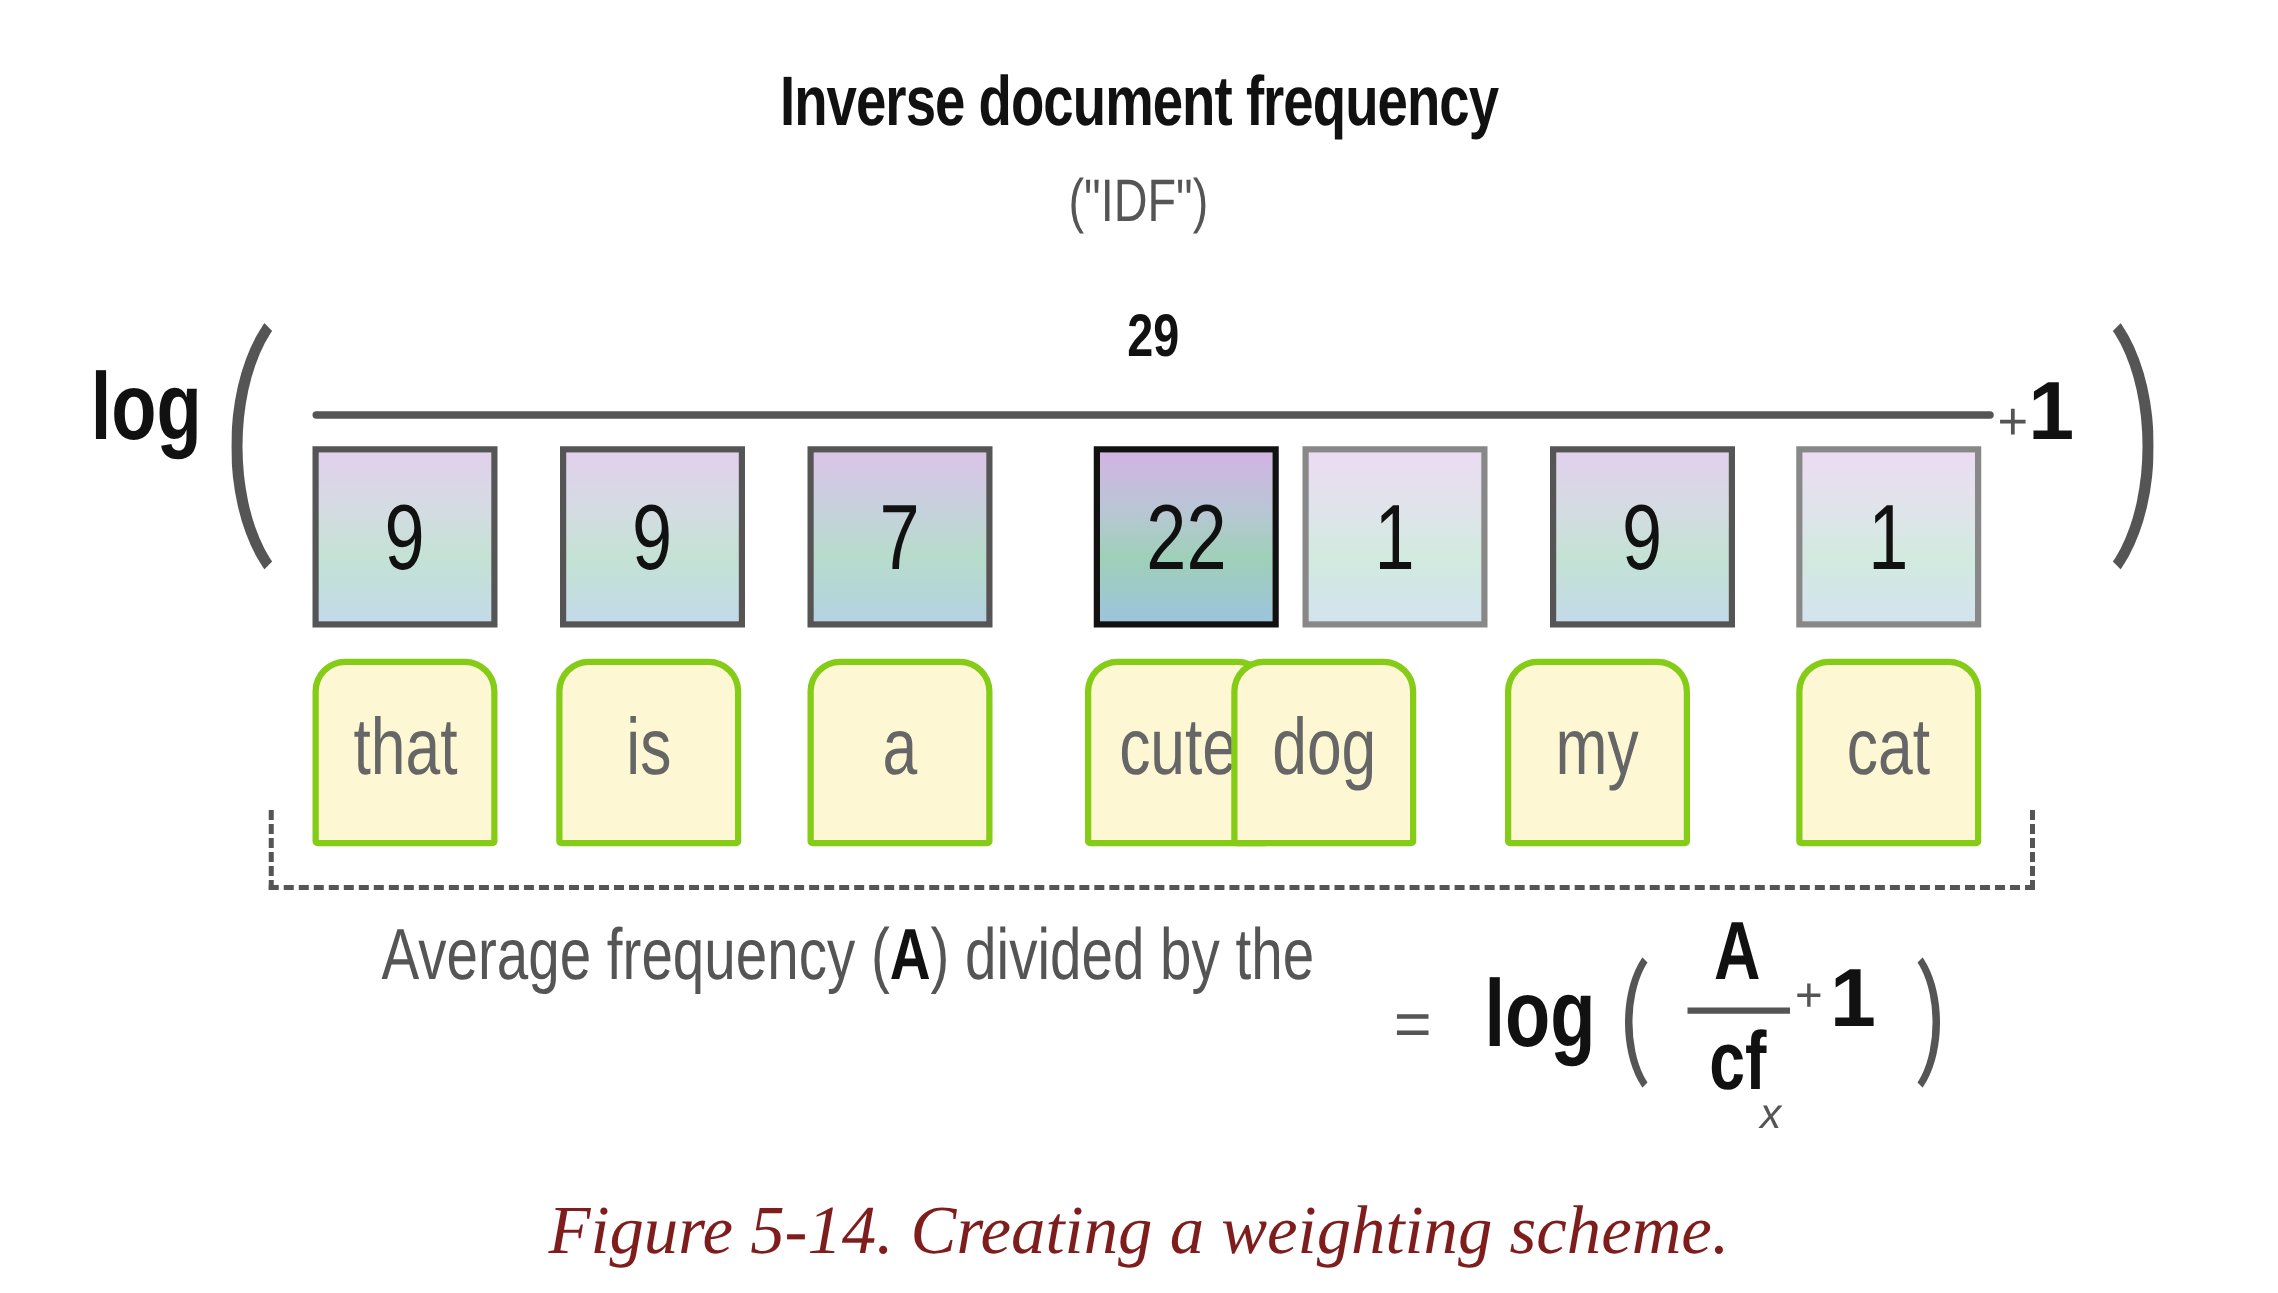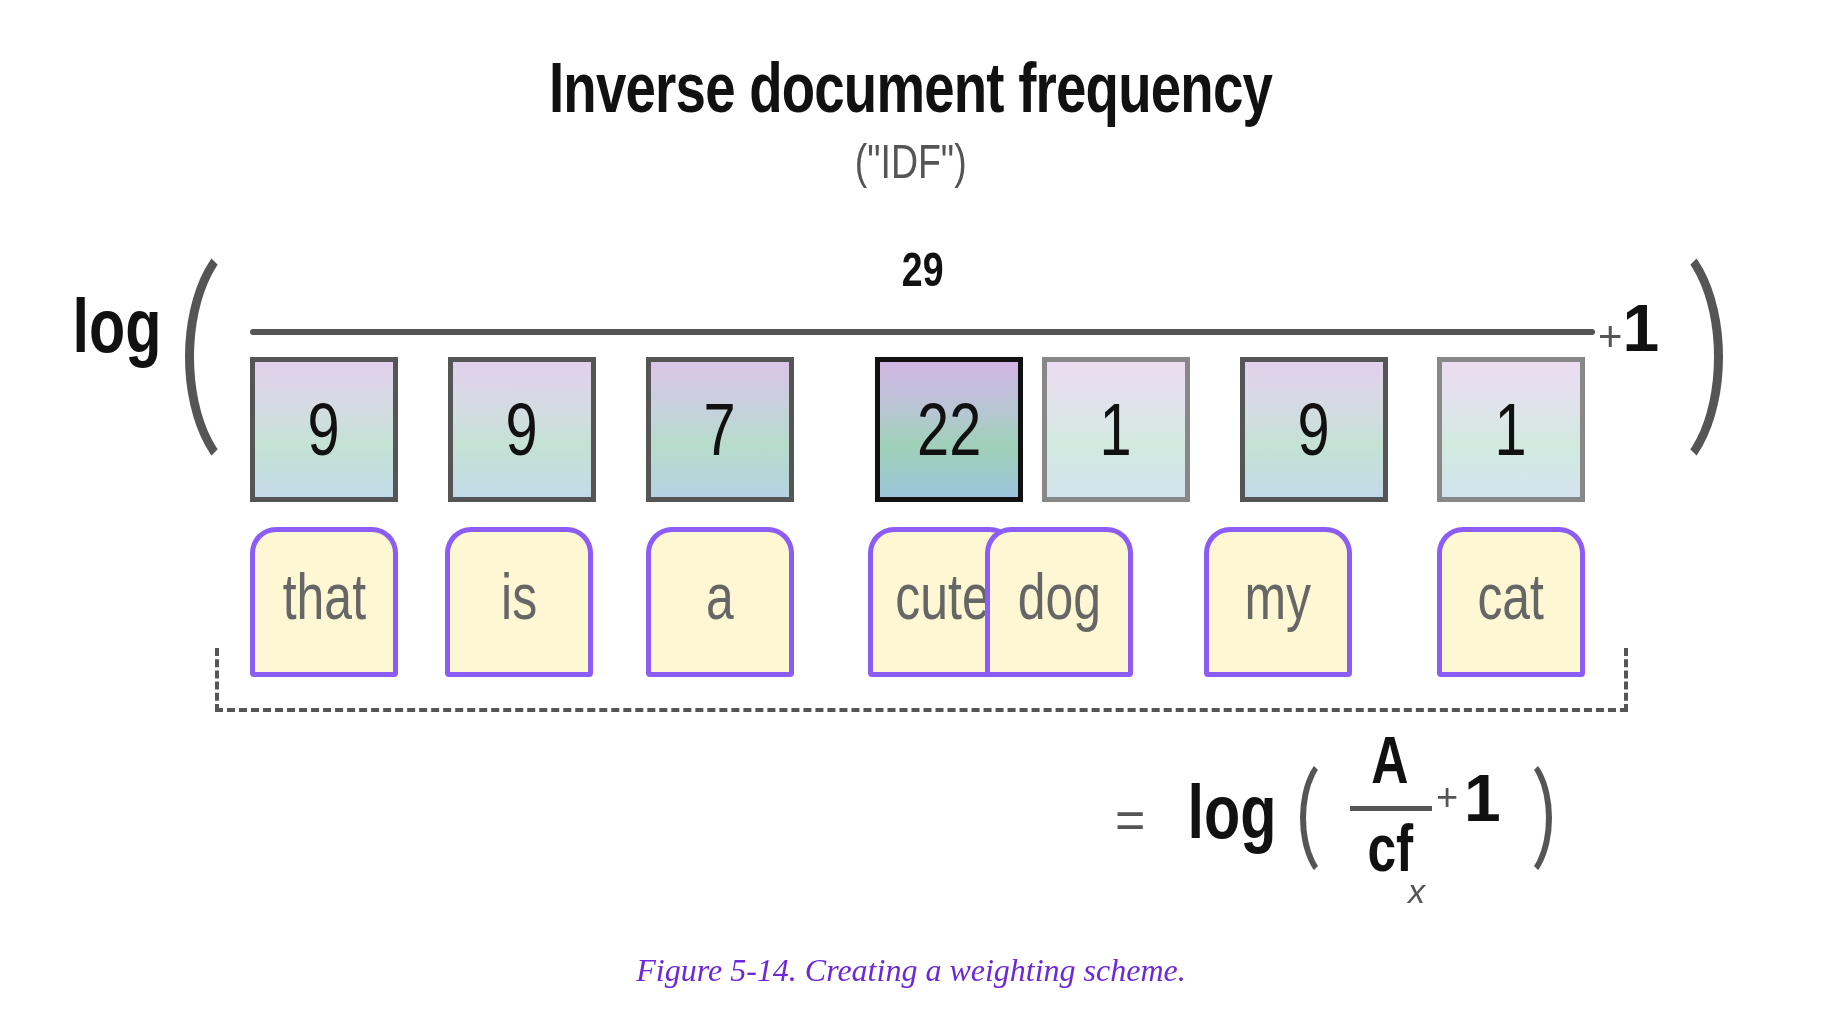--- a/index.html
+++ b/index.html
@@ -1,49 +1,49 @@
 <!DOCTYPE html>
 <html><head>
 <meta charset="utf-8">
 <style>
   html,body{margin:0;padding:0;background:#ffffff;}
   body{width:1822px;height:1034px;position:relative;overflow:hidden;font-family:"Liberation Sans","DejaVu Sans",sans-serif;color:#111;}
   .abs{position:absolute;}
   .condensed{display:inline-block;transform:scaleX(0.78);transform-origin:center center;white-space:nowrap;}
-  #title{left:0;width:1822px;top:48px;text-align:center;font-size:70px;font-weight:bold;color:#111;letter-spacing:-1px;}
+  #title{left:0;width:1822px;top:48px;text-align:center;font-size:56px;font-weight:bold;color:#111;letter-spacing:-1px;}
   #subtitle{left:0;width:1822px;top:134px;text-align:center;font-size:48px;color:#555;}
   #log-main{left:60px;top:282px;font-size:76px;font-weight:bold;color:#111;}
   .paren{border:9px solid #555;border-radius:50%;}
   #lparen{left:185px;top:232px;width:120px;height:232px;border-right-color:transparent;border-top-color:transparent;border-bottom-color:transparent;transform:rotate(0deg);}
   #rparen{left:1585px;top:232px;width:120px;height:232px;border-left-color:transparent;border-top-color:transparent;border-bottom-color:transparent;}
   #numerator{left:250px;width:1345px;top:242px;text-align:center;font-size:48px;font-weight:bold;}
   #frac-line{left:250px;top:329px;width:1345px;height:6px;background:#555;border-radius:3px;}
   #plus-one{left:1598px;top:290px;font-size:42px;color:#555;}
   #plus-one b{font-size:66px;color:#111;}
   .num-box{top:357px;width:148px;height:145px;box-sizing:border-box;border:5px solid #333;display:flex;align-items:center;justify-content:center;font-size:74px;color:#111;
     background:linear-gradient(to bottom,#dcc4e8 0%,#c6d2dc 35%,#b7dccb 62%,#b4d2e2 100%);}
   .num-box.light{border-color:#888;background:linear-gradient(to bottom,#ecdcf2 0%,#dfe4ea 35%,#d2eadf 62%,#d3e3ee 100%);}
   .num-box.dark{border-color:#111;background:linear-gradient(to bottom,#d2b4e4 0%,#b8c6d4 35%,#9fd0b8 62%,#9cc4dc 100%);margin-left:31px;}
   .num-box.mid{border-color:#555;background:linear-gradient(to bottom,#e2d0ec 0%,#d4dce2 35%,#c4e2d4 62%,#c2dae8 100%);}
-  .word-box{top:527px;width:148px;height:150px;box-sizing:border-box;border:5px solid #8b5cf6;border-radius:26px 26px 4px 4px;background:#fdf7d4;display:flex;align-items:flex-start;justify-content:center;padding-top:28px;font-size:64px;color:#666;}
+  .word-box{top:527px;width:148px;height:150px;box-sizing:border-box;border:5px solid #84cc16;border-radius:26px 26px 4px 4px;background:#fdf7d4;display:flex;align-items:flex-start;justify-content:center;padding-top:28px;font-size:64px;color:#666;}
   #bracket{left:215px;top:648px;width:1413px;height:64px;box-sizing:border-box;border:4px dashed #555;border-top:none;}
   #explain{left:200px;width:900px;top:726px;text-align:center;font-size:58px;color:#555;line-height:76px;}
   #explain b{color:#111;}
   #explain sub{font-size:30px;}
   #eq{left:1115px;top:790px;font-size:52px;color:#555;}
   #log2{left:1175px;top:768px;font-size:76px;font-weight:bold;color:#111;}
   #lparen2{left:1300px;top:752px;width:60px;height:120px;border:6px solid #555;border-radius:50%;border-right-color:transparent;border-top-color:transparent;border-bottom-color:transparent;}
   #rparen2{left:1480px;top:752px;width:60px;height:120px;border:6px solid #555;border-radius:50%;border-left-color:transparent;border-top-color:transparent;border-bottom-color:transparent;}
   #fracA{left:1350px;width:80px;top:722px;text-align:center;font-size:66px;font-weight:bold;}
   #frac2-line{left:1350px;top:806px;width:82px;height:5px;background:#555;}
   #fracCf{left:1350px;width:80px;top:810px;text-align:center;font-size:66px;font-weight:bold;}
   #sub-x{left:1408px;top:872px;font-size:34px;font-style:italic;color:#555;}
   #plus2{left:1436px;top:776px;font-size:38px;color:#555;}
   #one2{left:1464px;top:760px;font-size:66px;font-weight:bold;}
-  #caption{left:0;width:1822px;top:952px;text-align:center;font-family:"Liberation Serif","DejaVu Serif",serif;font-style:italic;font-size:32px;color:#6d28d9;}
+  #caption{left:0;width:1822px;top:952px;text-align:center;font-family:"Liberation Serif","DejaVu Serif",serif;font-style:italic;font-size:55px;color:#7f1d1d;}
 </style>
 </head>
 <body>
 
 <div class="abs" id="title"><span class="condensed">Inverse document frequency</span></div>
 <div class="abs" id="subtitle"><span class="condensed">("IDF")</span></div>
 
 <div class="abs" id="log-main"><span class="condensed">log</span></div>
 <div class="abs paren" id="lparen"></div>
 <div class="abs paren" id="rparen"></div>
@@ -92,20 +92,21 @@
 <div class="abs word-box" style="left:1204px">
     <span class="condensed">my</span>
   </div>
 <div class="abs word-box" style="left:1437px">
     <span class="condensed">cat</span>
   </div>
 
 <div class="abs" id="bracket"></div>
 
 <div class="abs" id="explain">
+  <div><span class="condensed"><span>Average frequency (</span><b>A</b><span>) divided by the</span></span></div>
 </div>
 
 <div class="abs" id="eq">=</div>
 <div class="abs" id="log2"><span class="condensed">log</span></div>
 <div class="abs" id="lparen2"></div>
 <div class="abs" id="fracA"><span class="condensed">A</span></div>
 <div class="abs" id="frac2-line"></div>
 <div class="abs" id="fracCf"><span class="condensed">cf</span></div>
 <div class="abs" id="sub-x">x</div>
 <div class="abs" id="plus2">+</div>

